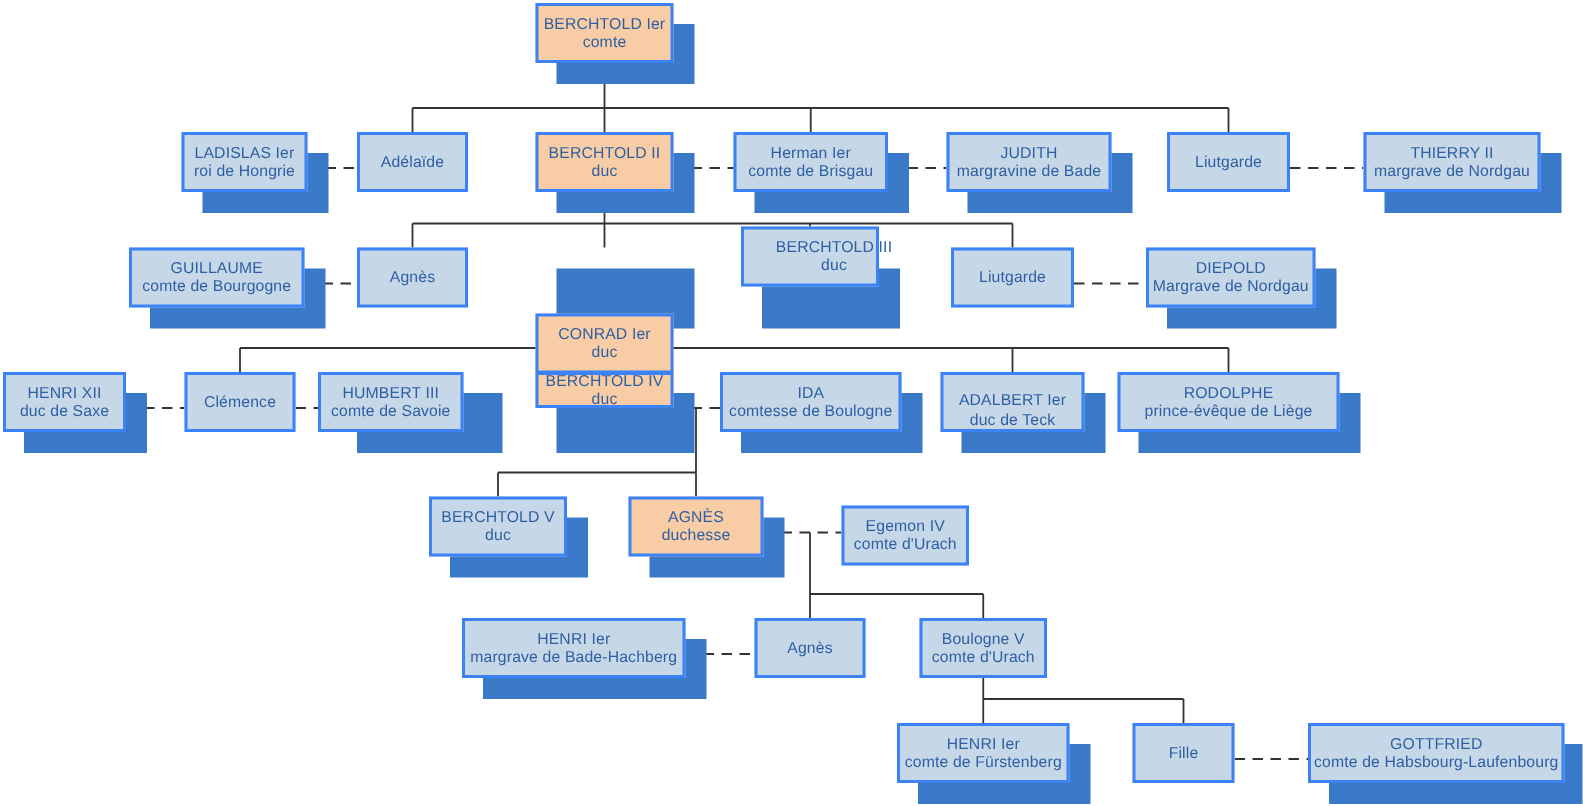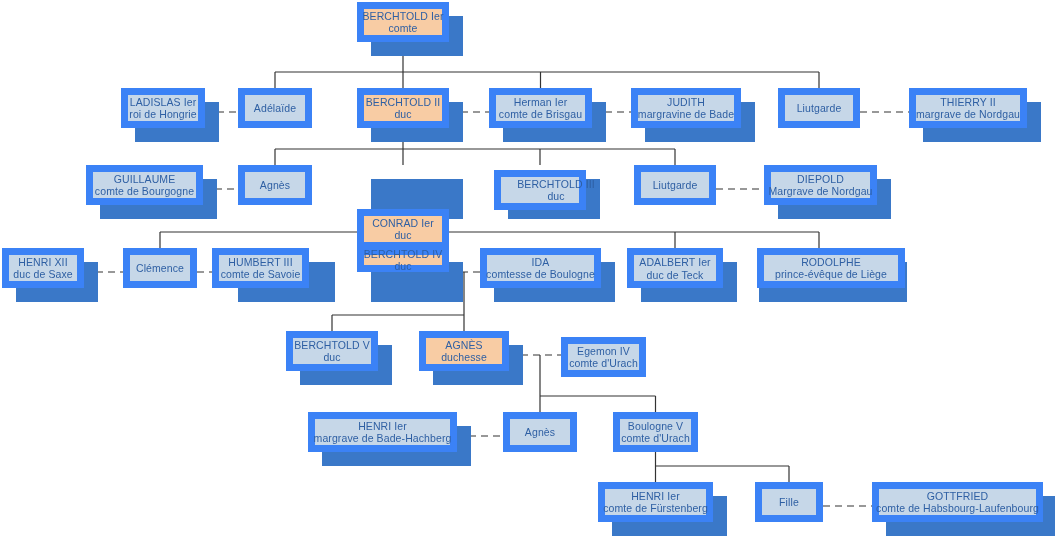--- a/index.html
+++ b/index.html
@@ -6,21 +6,21 @@
   body{
     width:1055px;height:537px;background:#ffffff;
     font-family:"Liberation Sans", sans-serif;
     position:relative;overflow:hidden;
   }
   #canvas{position:absolute;left:0;top:0;width:1055px;height:537px;}
   svg.links{position:absolute;left:0;top:0;width:1055px;height:537px;pointer-events:none;}
 
   .node{
     position:absolute;box-sizing:border-box;
-    border:7px solid #3b82f6;
+    border:2px solid #3b82f6;
     display:flex;flex-direction:column;align-items:center;justify-content:center;
     text-align:center;
     color:#2E5FA3;
     font-size:10.5px;line-height:12.5px;
     letter-spacing:.1px;
     z-index:3;
   }
   .node .l1{display:block;white-space:nowrap;}
   .node .l2{display:block;white-space:nowrap;}
   .fill-blue{background:#C6D7E8;}
@@ -132,21 +132,21 @@
         <span class="l1">GUILLAUME</span>
         <span class="l2">comte de Bourgogne</span>
       </div>
       <div class="node fill-blue" style="left: 238px; top: 165px; width: 74px; height: 40px;">
         <span class="l1">Agnès</span>
       </div>
       <div class="node fill-orange" style="left: 357px; top: 165px; width: 92px; height: 40px; margin-top: 44px;">
         <span class="l1">CONRAD Ier</span>
         <span class="l2">duc</span>
       </div>
-      <div class="node fill-blue" style="left: 494px; top: 170px; width: 92px; height: 40px; padding-left: 32px;">
+      <div class="node fill-blue" style="left: 494px; top: 151px; width: 92px; height: 40px; padding-left: 32px;">
         <span class="l1">BERCHTOLD III</span>
         <span class="l2">duc</span>
       </div>
       <div class="node fill-blue" style="left: 634px; top: 165px; width: 82px; height: 40px;">
         <span class="l1">Liutgarde</span>
       </div>
       <div class="node fill-blue" style="left: 764px; top: 165px; width: 113px; height: 40px;">
         <span class="l1">DIEPOLD</span>
         <span class="l2">Margrave de Nordgau</span>
       </div>
@@ -166,21 +166,21 @@
         <span class="l2">duc</span>
       </div>
       <div class="node fill-blue" style="left: 480px; top: 248px; width: 121px; height: 40px;">
         <span class="l1">IDA</span>
         <span class="l2">comtesse de Boulogne</span>
       </div>
       <div class="node fill-blue" style="left: 627px; top: 248px; width: 96px; height: 40px; justify-content: flex-end;">
         <span class="l1">ADALBERT Ier</span>
         <span class="l2">duc de Teck</span>
       </div>
-      <div class="node fill-blue" style="left: 745px; top: 248px; width: 148px; height: 40px; margin-left: 12px;">
+      <div class="node fill-blue" style="left: 745px; top: 248px; width: 148px; height: 40px;">
         <span class="l1">RODOLPHE</span>
         <span class="l2">prince-évêque de Liège</span>
       </div>
       <div class="node fill-blue" style="left: 286px; top: 331px; width: 92px; height: 40px;">
         <span class="l1">BERCHTOLD V</span>
         <span class="l2">duc</span>
       </div>
       <div class="node fill-orange" style="left: 419px; top: 331px; width: 90px; height: 40px;">
         <span class="l1">AGNÈS</span>
         <span class="l2">duchesse</span>

